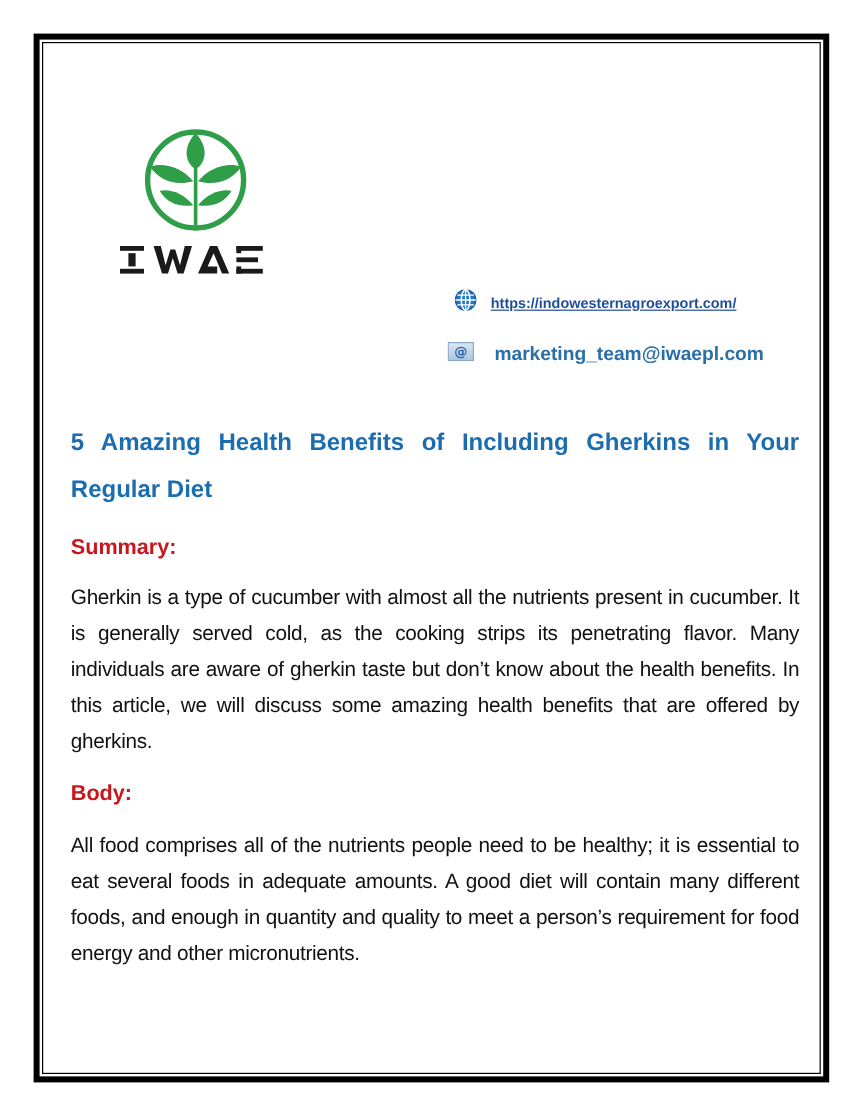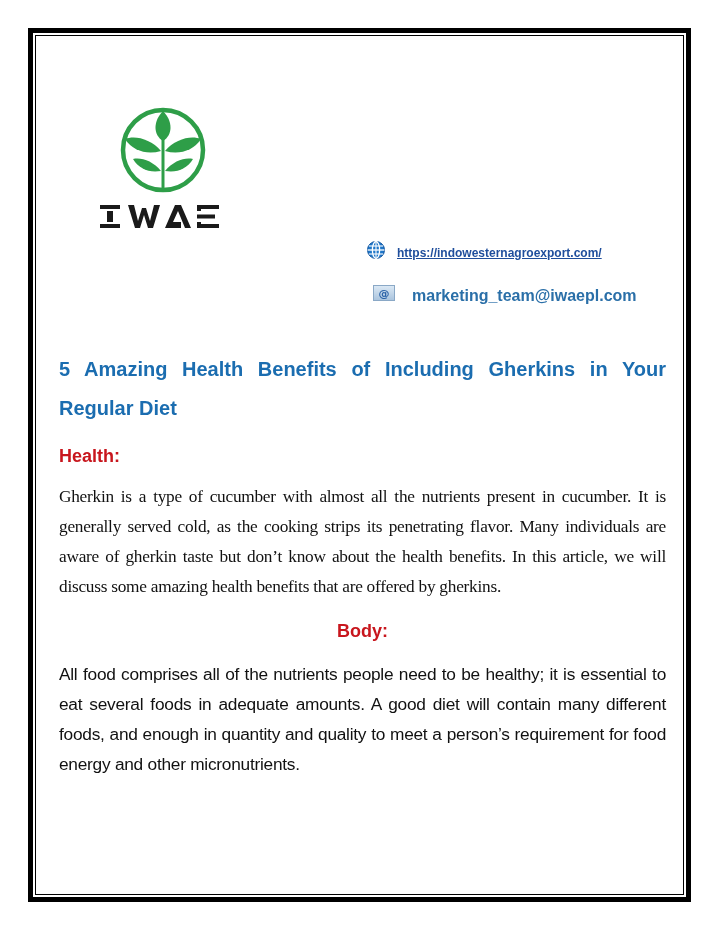--- a/index.html
+++ b/index.html
@@ -38,21 +38,21 @@
       top: 95px;
       width: 135px;
       height: 145px;
     }
     .logo svg { display: block; }
     .contact-row {
       position: absolute;
       display: flex;
       align-items: center;
     }
-    .contact-row.web { left: 365px; top: 240px; }
+    .contact-row.web { left: 377px; top: 240px; }
     .contact-row.mail { left: 373px; top: 281px; }
     .contact-icon {
       width: 22px;
       height: 20px;
       display: inline-flex;
       align-items: center;
       justify-content: center;
     }
     .web-link {
       margin-left: 10px;
@@ -84,31 +84,31 @@
       text-align: justify;
       text-align-last: left;
     }
     .section-heading {
       margin: 0;
       font-size: 18px;
       font-weight: bold;
       color: #c8161d;
     }
     .section-heading.summary { margin-top: 16px; line-height: 24px; }
-    .section-heading.body-h { margin-top: 17px; line-height: 24px; text-align: center; }
+    .section-heading.body-h { margin-top: 17px; line-height: 24px; }
     .para {
       margin: 0;
       font-size: 17.3px;
       line-height: 30px;
       text-align: justify;
       text-align-last: left;
       color: #111111;
       letter-spacing: -0.25px;
     }
-    .para.summary-p { margin-top: 14px; font-family: Liberation Serif, serif; }
+    .para.summary-p { margin-top: 14px; }
     .para.body-p { margin-top: 16px; }
   </style>
 </head>
 <body>
 
 <div class="page-frame">
   <div class="page-frame-inner"></div>
 </div>
 
 <div class="logo">
@@ -170,17 +170,17 @@
       </defs>
       <rect x="0.5" y="0.5" width="21" height="15" fill="url(#mailg)" stroke="#8aa8c6" stroke-width="1"></rect>
       <text x="11" y="12" text-anchor="middle" font-size="11" font-weight="bold" fill="#2b63a8" font-family="DejaVu Sans, sans-serif">@</text>
     </svg>
   </span>
   <span class="mail-text">marketing_team@iwaepl.com</span>
 </div>
 
 <div class="content">
   <h1 class="title">5 Amazing Health Benefits of Including Gherkins in Your Regular Diet</h1>
-  <h2 class="section-heading summary">Health:</h2>
+  <h2 class="section-heading summary">Summary:</h2>
   <p class="para summary-p">Gherkin is a type of cucumber with almost all the nutrients present in cucumber. It is generally served cold, as the cooking strips its penetrating flavor. Many individuals are aware of gherkin taste but don’t know about the health benefits. In this article, we will discuss some amazing health benefits that are offered by gherkins.</p>
   <h2 class="section-heading body-h">Body:</h2>
   <p class="para body-p">All food comprises all of the nutrients people need to be healthy; it is essential to eat several foods in adequate amounts. A good diet will contain many different foods, and enough in quantity and quality to meet a person’s requirement for food energy and other micronutrients.</p>
 </div>
 
 </body></html>

